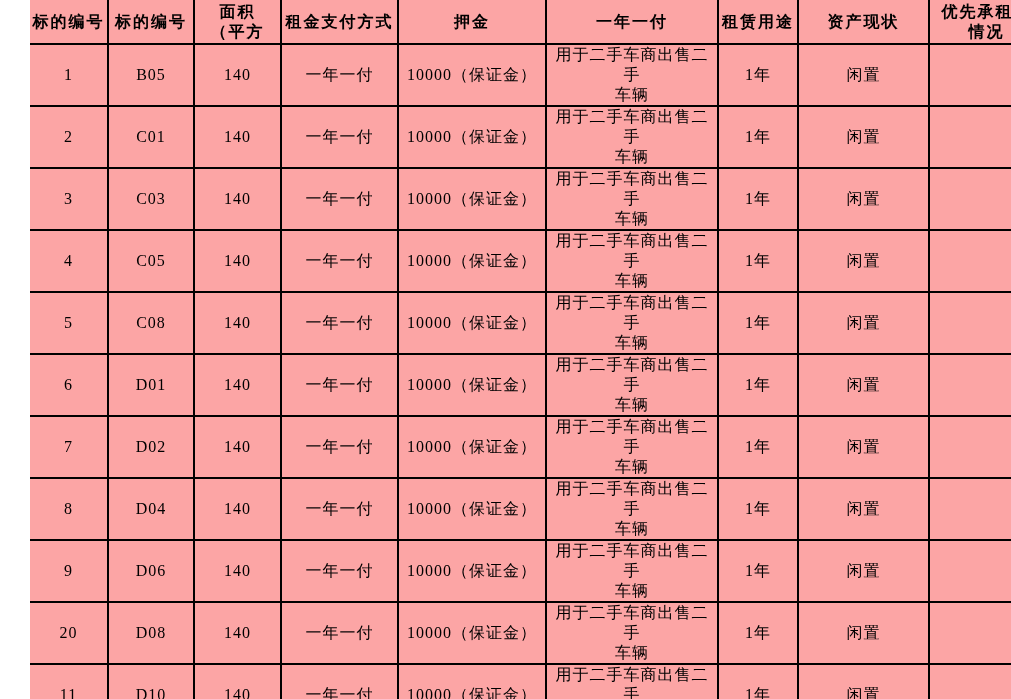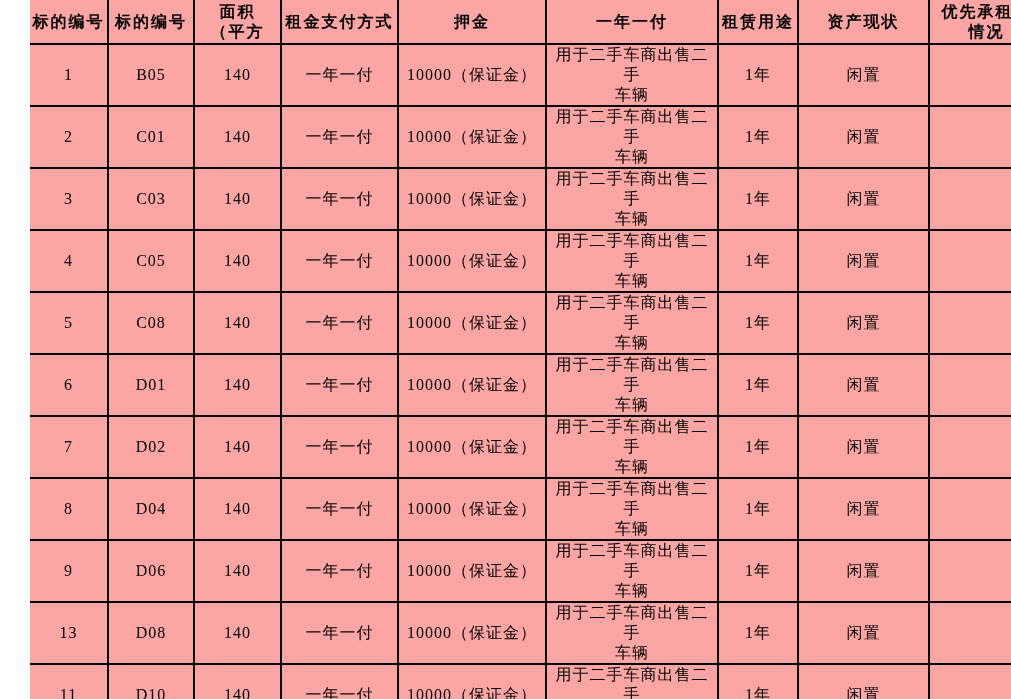--- a/index.html
+++ b/index.html
@@ -182,21 +182,21 @@
           <td>140</td>
           <td>一年一付</td>
           <td>10000（保证金）</td>
           <td>用于二手车商出售二手
 车辆</td>
           <td>1年</td>
           <td>闲置</td>
           <td></td>
         </tr>
         <tr class="data-row">
-          <td>13</td>
+          <td>20</td>
           <td>D08</td>
           <td>140</td>
           <td>一年一付</td>
           <td>10000（保证金）</td>
           <td>用于二手车商出售二手
 车辆</td>
           <td>1年</td>
           <td>闲置</td>
           <td></td>
         </tr>

